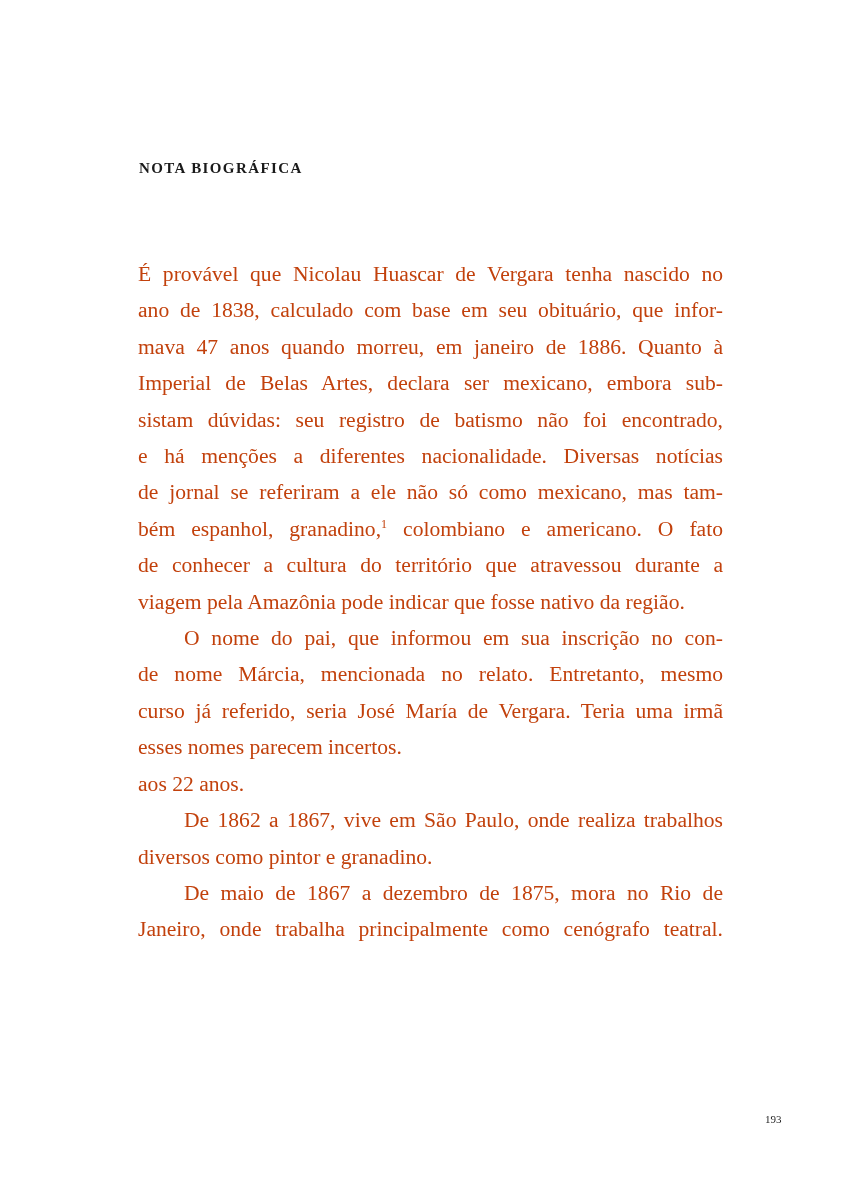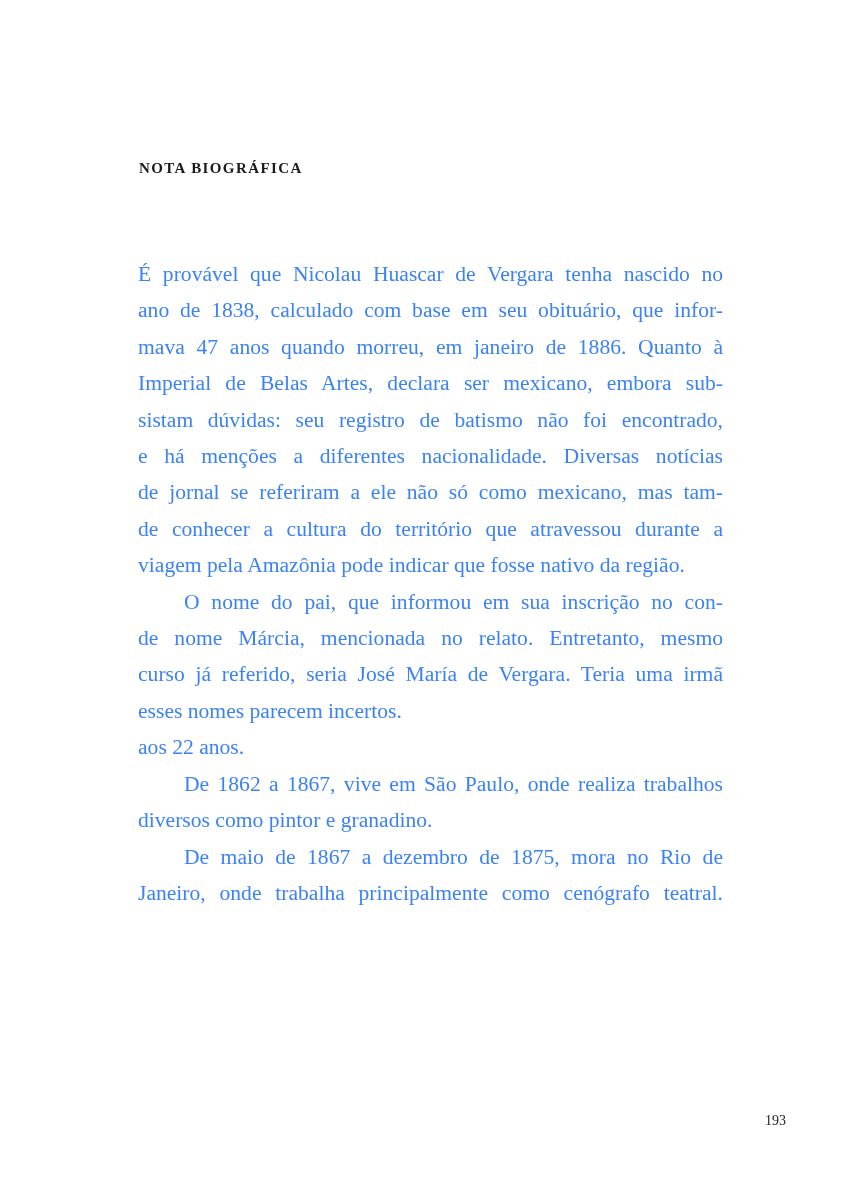--- a/index.html
+++ b/index.html
@@ -33,21 +33,21 @@
       white-space: nowrap;
     }
     .body-text {
       position: absolute;
       left: 138px;
       top: 256px;
       width: 585px;
       font-family: "Liberation Serif", serif;
       font-size: 21.6px;
       line-height: 36.4px;
-      color: #3b82f6;
+      color: #c2410c;
       text-align: justify;
       hyphens: manual;
     }
     .body-text p {
       margin: 0;
     }
     .line {
       display: block;
       text-align: justify;
       text-align-last: justify;
@@ -62,40 +62,41 @@
     sup.fn {
       font-size: 12px;
       line-height: 0;
       vertical-align: 8px;
     }
     .page-number {
       position: absolute;
       left: 765px;
       top: 1113px;
       font-family: "Liberation Serif", serif;
-      font-size: 14px;
+      font-size: 11px;
       color: #1f1f1f;
     }
   </style>
 </head>
 <body>
 
 <div class="page">
   <div class="section-heading">NOTA BIOGRÁFICA</div>
 
   <div class="body-text">
 
     <p>
       <span class="line">É provável que Nicolau Huascar de Vergara tenha nascido no</span>
       <span class="line">ano de 1838, calculado com base em seu obituário, que infor-</span>
       <span class="line">mava 47 anos quando morreu, em janeiro de 1886. Quanto à</span>
       <span class="line">Imperial de Belas Artes, declara ser mexicano, embora sub-</span>
       <span class="line">sistam dúvidas: seu registro de batismo não foi encontrado,</span>
       <span class="line">e há menções a diferentes nacionalidade. Diversas notícias</span>
       <span class="line">de jornal se referiram a ele não só como mexicano, mas tam-</span>
+      <span class="line"><span>bém espanhol, granadino,</span><sup class="fn">1</sup><span> colombiano e americano. O fato</span></span>
       <span class="line">de conhecer a cultura do território que atravessou durante a</span>
       <span class="line last">viagem pela Amazônia pode indicar que fosse nativo da região.</span>
     </p>
 
     <p>
       <span class="line indent">O nome do pai, que informou em sua inscrição no con-</span>
       <span class="line">de nome Márcia, mencionada no relato. Entretanto, mesmo</span>
       <span class="line">curso já referido, seria José María de Vergara. Teria uma irmã</span>
       <span class="line last">esses nomes parecem incertos.</span>
     </p>

